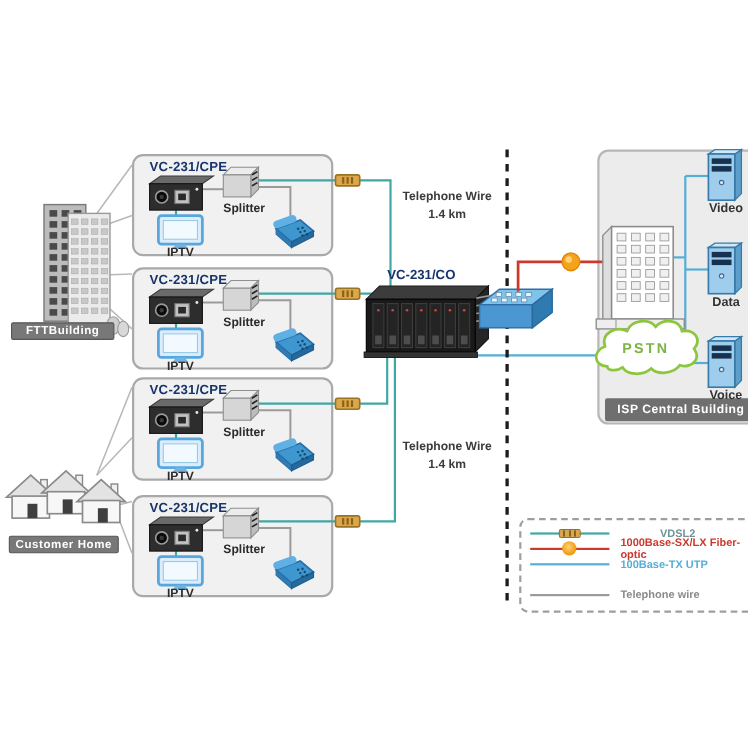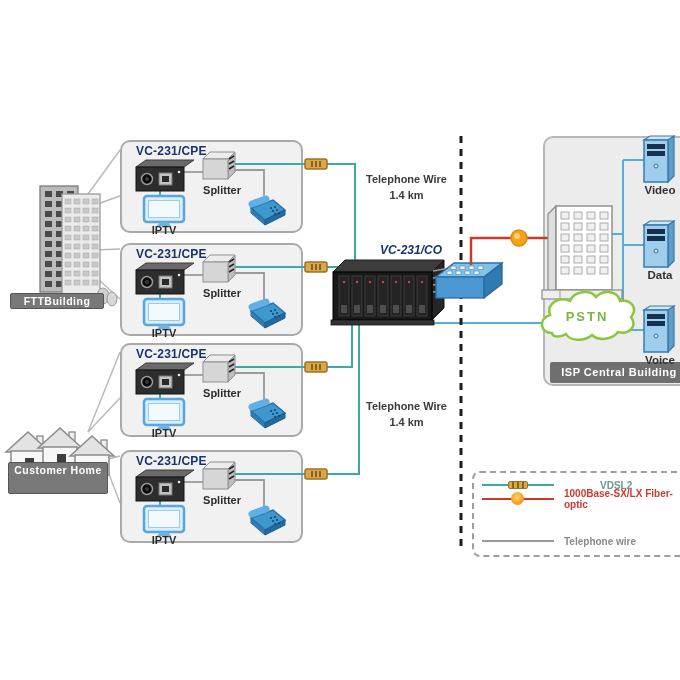--- a/index.html
+++ b/index.html
@@ -403,33 +403,33 @@
     <div class="lbl dev-label" style="left:138px;top:327px;width:52px;">IPTV</div>
 
     <div class="lbl panel-title" style="left:136px;top:347px;">VC-231/CPE</div>
     <div class="lbl dev-label" style="left:186px;top:387px;width:72px;">Splitter</div>
     <div class="lbl dev-label" style="left:138px;top:427px;width:52px;">IPTV</div>
 
     <div class="lbl panel-title" style="left:136px;top:454px;">VC-231/CPE</div>
     <div class="lbl dev-label" style="left:186px;top:494px;width:72px;">Splitter</div>
     <div class="lbl dev-label" style="left:138px;top:534px;width:52px;">IPTV</div>
 
-    <div class="lbl co-title" style="left:380px;top:243px;font-style:italic;">VC-231/CO</div>
+    <div class="lbl co-title" style="left:352px;top:243px;">VC-231/CO</div>
 
     <div class="lbl anno" style="left:366px;top:171px;">
       <div>Telephone Wire</div>
       <div>1.4 km</div>
     </div>
     <div class="lbl anno" style="left:366px;top:398px;">
       <div>Telephone Wire</div>
       <div>1.4 km</div>
     </div>
 
     <div class="badge" style="left:10px;top:293px;width:94px;height:16px;line-height:14px;">FTTBuilding</div>
-    <div class="badge" style="left:8px;top:462px;width:100px;height:32px;line-height:14px;">Customer Home</div>
+    <div class="badge" style="left:8px;top:487px;width:100px;height:16px;line-height:14px;">Customer Home</div>
 
     <div class="isp-bar">ISP Central Building</div>
     <div class="lbl server-label" style="left:634px;top:184px;">Video</div>
     <div class="lbl server-label" style="left:634px;top:269px;">Data</div>
     <div class="lbl server-label" style="left:634px;top:354px;">Voice</div>
     <div class="pstn-label">PSTN</div>
 
     <div class="legend">
       <div class="lrow r-vdsl" style="top:4px;">
         <div class="ls">
@@ -438,20 +438,26 @@
           </div>
         <div class="llabel">VDSL2</div>
       </div>
       <div class="lrow r-fiber" style="top:18px;">
         <div class="ls">
             <div class="line"></div>
             <div class="node"></div>
           </div>
         <div class="llabel">1000Base-SX/LX Fiber-optic</div>
       </div>
+      <div class="lrow r-tx" style="top:32px;">
+        <div class="ls">
+            <div class="line"></div>
+          </div>
+        <div class="llabel">100Base-TX UTP</div>
+      </div>
       <div class="lrow r-tel" style="top:60px;">
         <div class="ls">
             <div class="line"></div>
           </div>
         <div class="llabel">Telephone wire</div>
       </div>
     </div>
   </div>
 </div>
 

